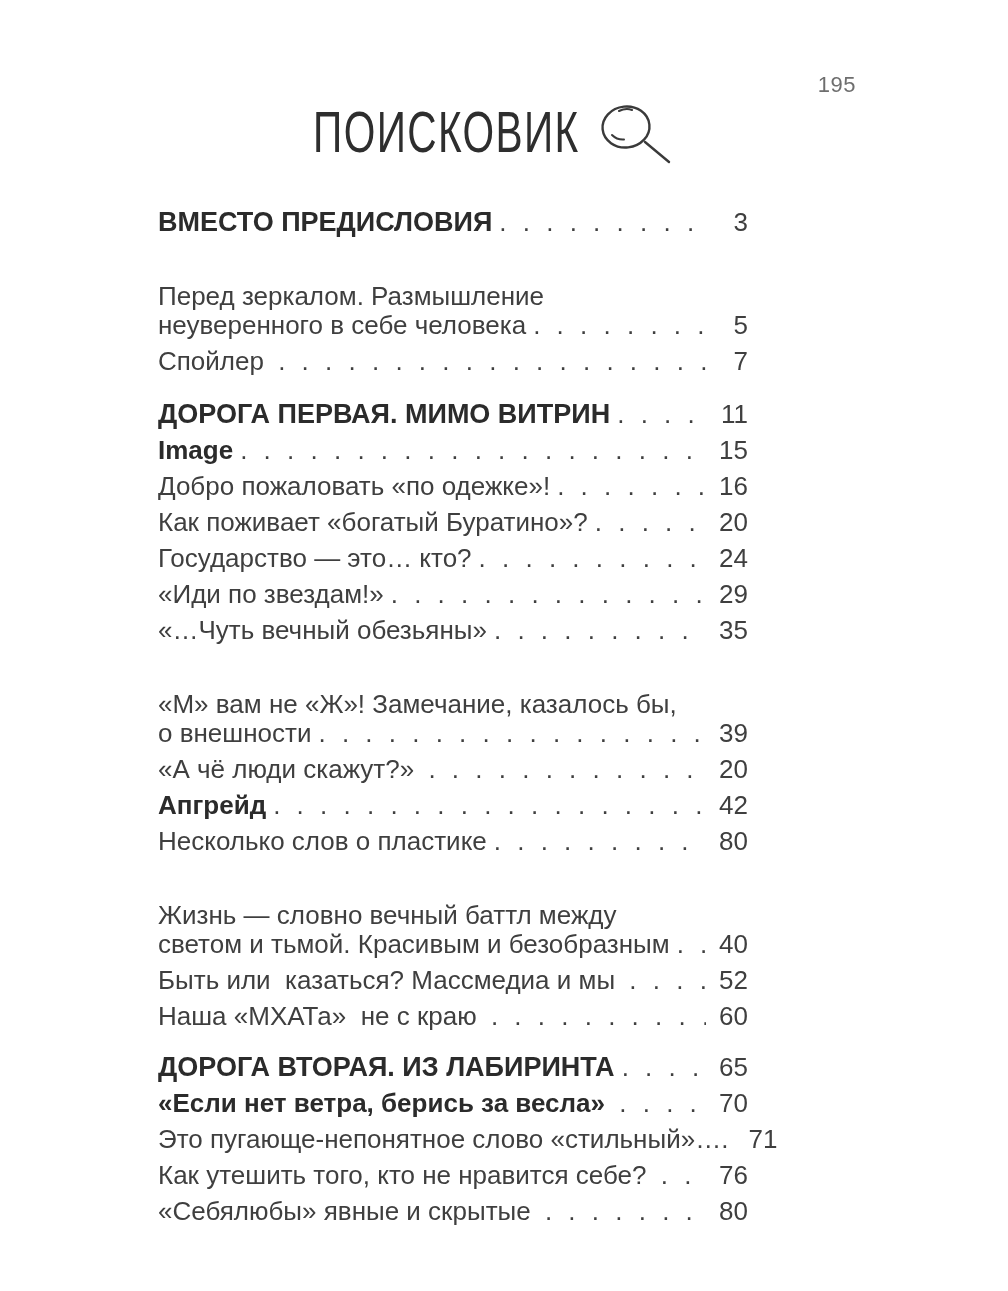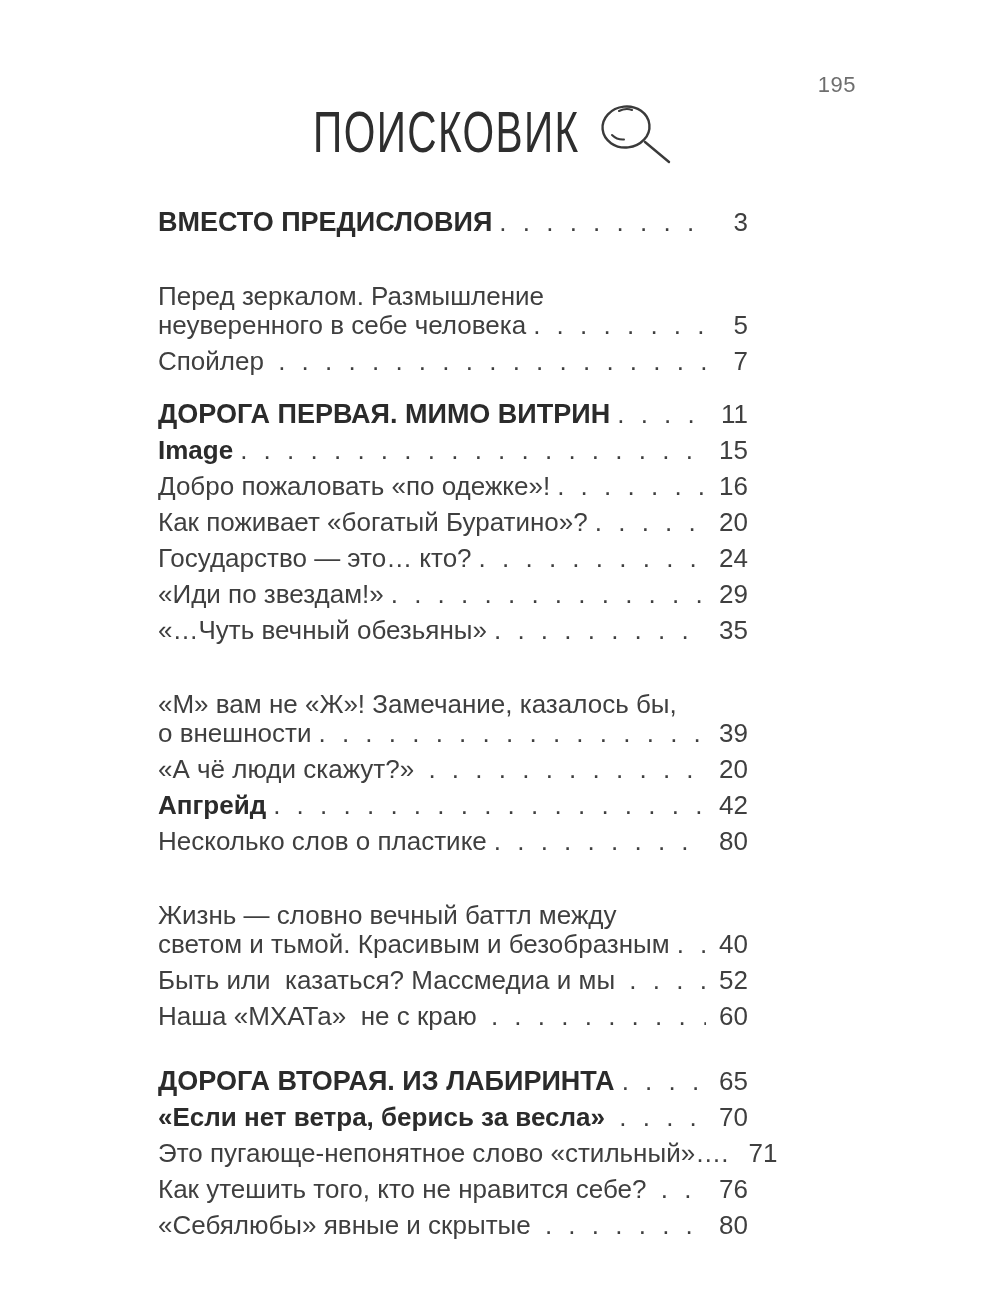--- a/index.html
+++ b/index.html
@@ -63,21 +63,21 @@
     font-size: 26px;
     line-height: 29px;
   }
   .toc-entry { margin-bottom: 7px; }
   .toc-entry.section {
     font-weight: bold;
     color: var(--heading);
     font-size: 27px;
     margin-top: 24px;
   }
-  .toc-entry.section.extra-space { margin-top: 36px; }
+  .toc-entry.section.extra-space { margin-top: 22px; }
   .toc-entry.bold {
     font-weight: bold;
     color: var(--heading);
   }
   .pre-line { white-space: pre; margin-top: 45px; }
   .entry-row {
     display: flex;
     align-items: baseline;
   }
   .entry-label { white-space: pre; }

